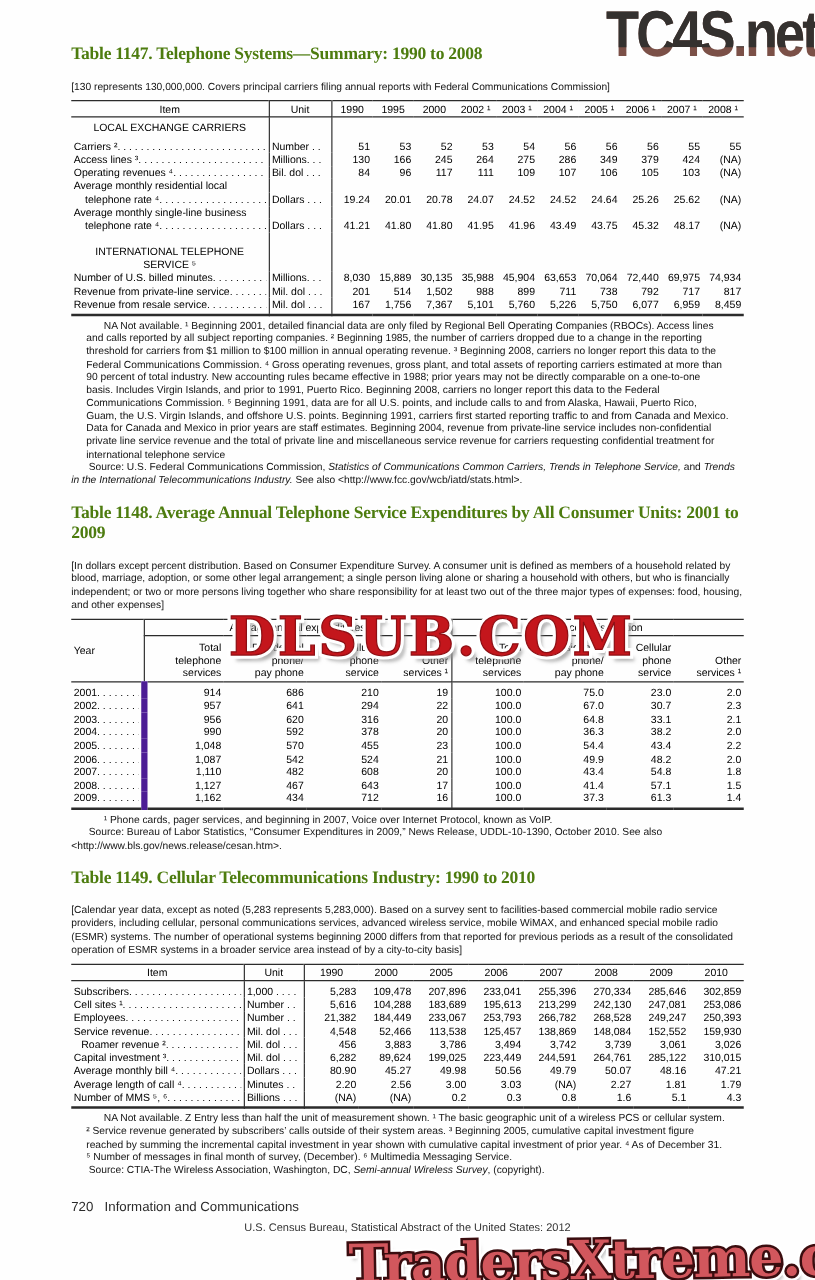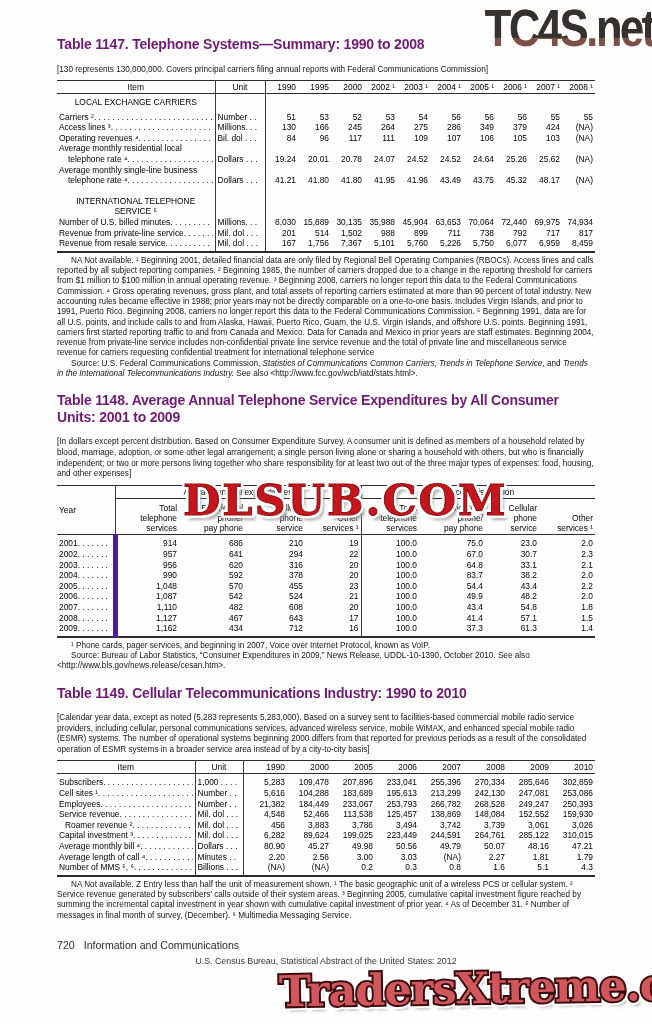--- a/index.html
+++ b/index.html
@@ -1,34 +1,34 @@
 <!DOCTYPE html>
 <html><head>
 <meta charset="utf-8">
 <style>
   html,body{margin:0;padding:0;background:#e9e9e9}
   .page{position:relative;width:652px;height:1024px;background:#fefefe;overflow:hidden;
         font-family:"Liberation Sans",sans-serif;color:#111}
   .content{position:relative;padding:36px 57px 0 57px;width:538px;box-sizing:content-box}
 
   
-  .tt{font-family:Liberation Sans, sans-serif;font-weight:bold;font-size:14px;line-height:16.5px;
-      color:#701a75;margin:0 0 4px;letter-spacing:-0.2px}
+  .tt{font-family:Liberation Serif, serif;font-weight:bold;font-size:14px;line-height:16.5px;
+      color:#4d7c0f;margin:0 0 4px;letter-spacing:-0.2px}
   .note{font-size:8.2px;line-height:10.6px;margin:12px 0 5px;color:#141414}
 
   
   .tblwrap{position:relative}
   table.datatable{table-layout:fixed;border-collapse:collapse;width:538px;
       border-top:1.6px solid #2b2b2b;border-bottom:2.4px solid #2b2b2b;
       font-size:8.4px;color:#000}
   .datatable th{font-weight:normal;font-size:8.4px;padding:1px 2px;color:#000}
   .datatable td{padding:0 2px;line-height:10.6px;vertical-align:bottom}
   .hb{border-bottom:1px solid #2b2b2b}
   .stubh,.unith{text-align:center}
-  th.yr{text-align:right;white-space:nowrap}
+  th.yr{text-align:center;white-space:nowrap}
   .stub{overflow:hidden}
   .stub .row{display:flex;align-items:baseline}
   .lb{white-space:nowrap}
   .dots{flex:1;overflow:hidden;white-space:nowrap}
   .dots::after{content:" . . . . . . . . . . . . . . . . . . . . . . . . . . . . . . . . . . . . . . . . . ."}
   .unit{text-align:left;white-space:nowrap;overflow:hidden}
   .val{text-align:right;white-space:nowrap}
   td.sec{text-align:center}
   tr.sp td{padding-top:10px}
   tr.sps td{padding-top:4px}
@@ -40,21 +40,21 @@
 
   #t1148 th.yearh{vertical-align:middle;text-align:left;border-right:1px solid #3a3a3a}
   #t1148 th.grp{text-align:center;border-bottom:1px solid #2b2b2b;padding-bottom:1px}
   #t1148 th.grpdiv{border-right:1px solid #3a3a3a}
   #t1148 th.sub{text-align:right;vertical-align:bottom;white-space:pre-line;line-height:10.2px;padding-top:4px}
   #t1148 thead tr:nth-child(2) th:nth-child(4){border-right:1px solid #3a3a3a}
   #t1148 tbody td:nth-child(1){border-right:5px solid #4c1d95}
   #t1148 tbody td:nth-child(5){border-right:1px solid #3a3a3a}
 
   
-  .fn{font-size:8.2px;line-height:10.3px;margin:3px 0 0;text-indent:14px;color:#141414}
+  .fn{font-size:8.2px;line-height:10.3px;margin:3px 12px 0;text-indent:14px;color:#141414}
   .src{font-size:8.2px;line-height:10.3px;margin:0;text-indent:14px;color:#141414}
   .it{font-style:italic}
   .sect-gap{height:13px}
 
   
   .footer{position:relative;margin-top:18px}
   .folio{font-size:10.6px;color:#2a2a2a}
   .folio .num{margin-right:9px}
   .imprint{font-size:8.8px;color:#333;text-align:center;margin-top:5px}
 
@@ -461,21 +461,21 @@
                 <div class="row">
                   <span class="lb">2004</span>
                   <span class="dots"></span>
                 </div>
               </td>
               <td class="val">990</td>
               <td class="val">592</td>
               <td class="val">378</td>
               <td class="val">20</td>
               <td class="val">100.0</td>
-              <td class="val">83.7</td>
+              <td class="val">36.3</td>
               <td class="val">38.2</td>
               <td class="val">2.0</td>
             </tr>
             <tr>
               <td class="stub">
                 <div class="row">
                   <span class="lb">2005</span>
                   <span class="dots"></span>
                 </div>
               </td>
@@ -748,20 +748,21 @@
               <td class="val">0.8</td>
               <td class="val">1.6</td>
               <td class="val">5.1</td>
               <td class="val">4.3</td>
             </tr>
           </tbody>
       </table>
     </div>
 
     <p class="fn">NA Not available. Z Entry less than half the unit of measurement shown. ¹ The basic geographic unit of a wireless PCS or cellular system.  ² Service revenue generated by subscribers’ calls outside of their  system areas. ³ Beginning 2005, cumulative capital investment figure reached by summing the incremental capital investment in year shown with cumulative capital investment of prior year. ⁴ As of December 31. ⁵ Number of messages in final month of survey, (December). ⁶ Multimedia Messaging Service.</p>
+    <p class="src"><span>Source: CTIA-The Wireless Association, Washington, DC, </span><span class="it">Semi-annual Wireless Survey</span><span>, (copyright).</span></p>
 
     <div class="footer">
       <div class="folio">
         <span class="num">720</span><span>Information and Communications</span>
       </div>
       <div class="imprint">U.S. Census Bureau, Statistical Abstract of the United States: 2012</div>
       <div class="wm wm-traders">
         <span class="o">TradersXtreme.com</span>
         <span class="k">TradersXtreme.com</span>
         <span class="f">TradersXtreme.com</span>

